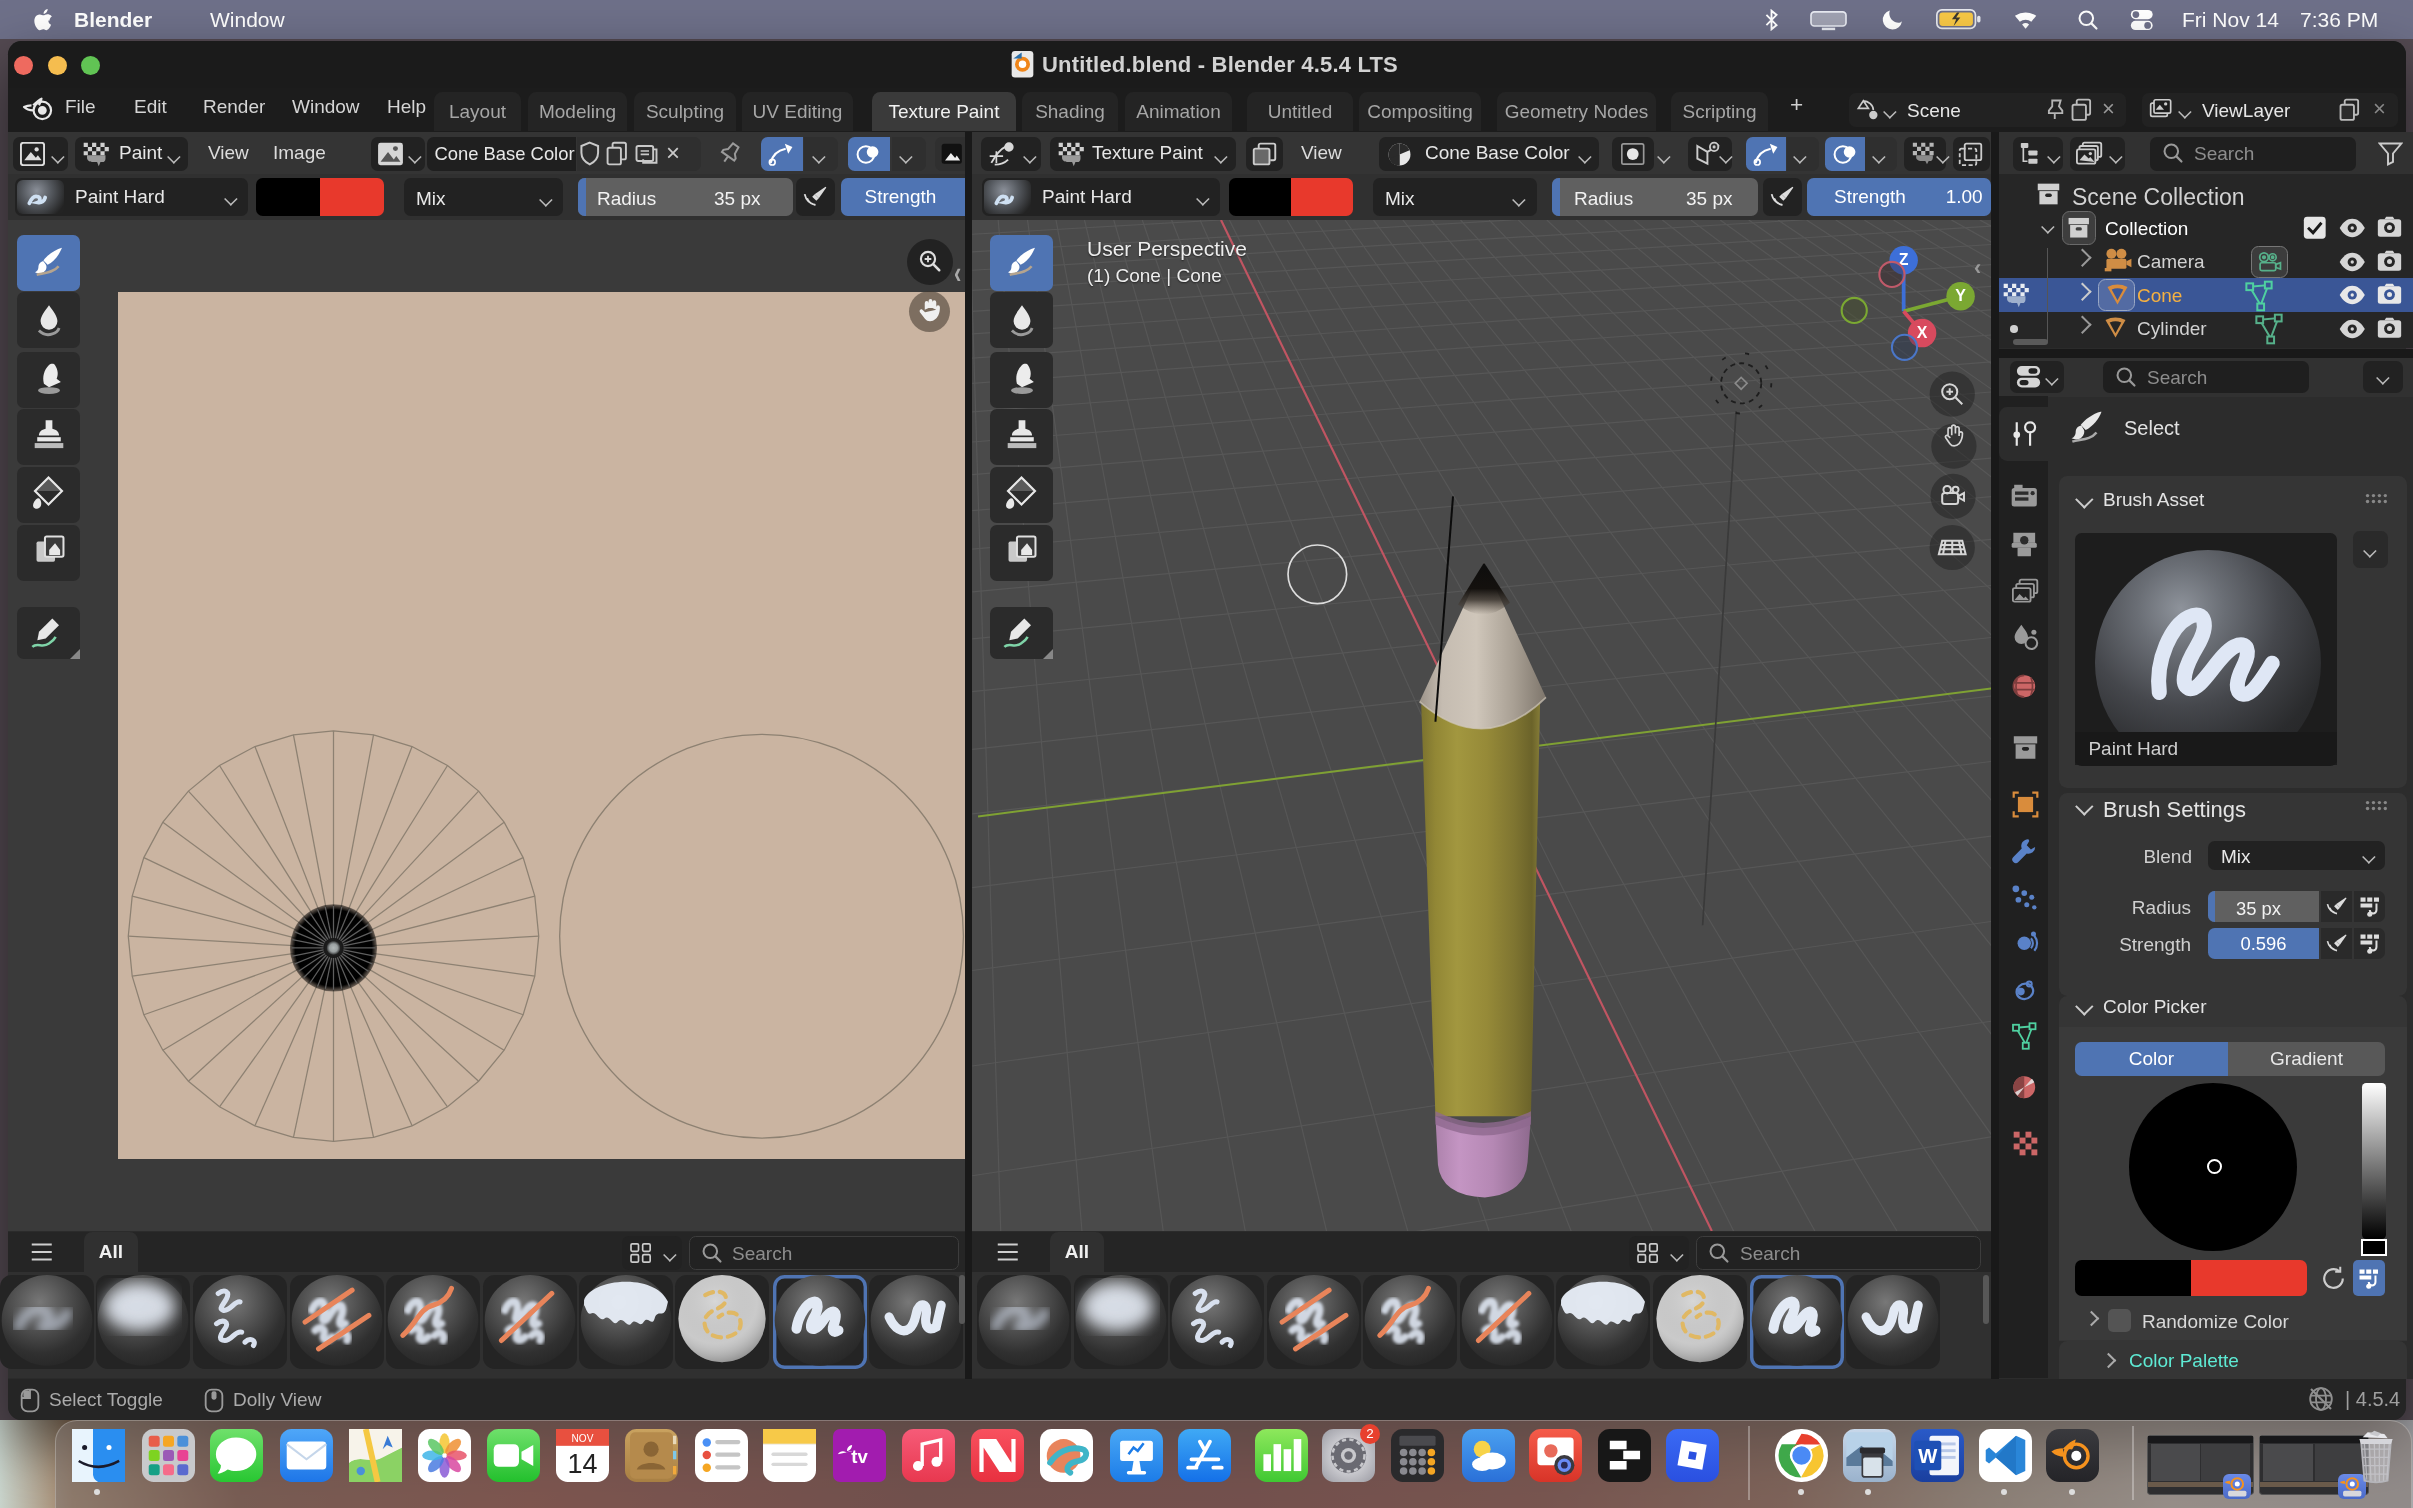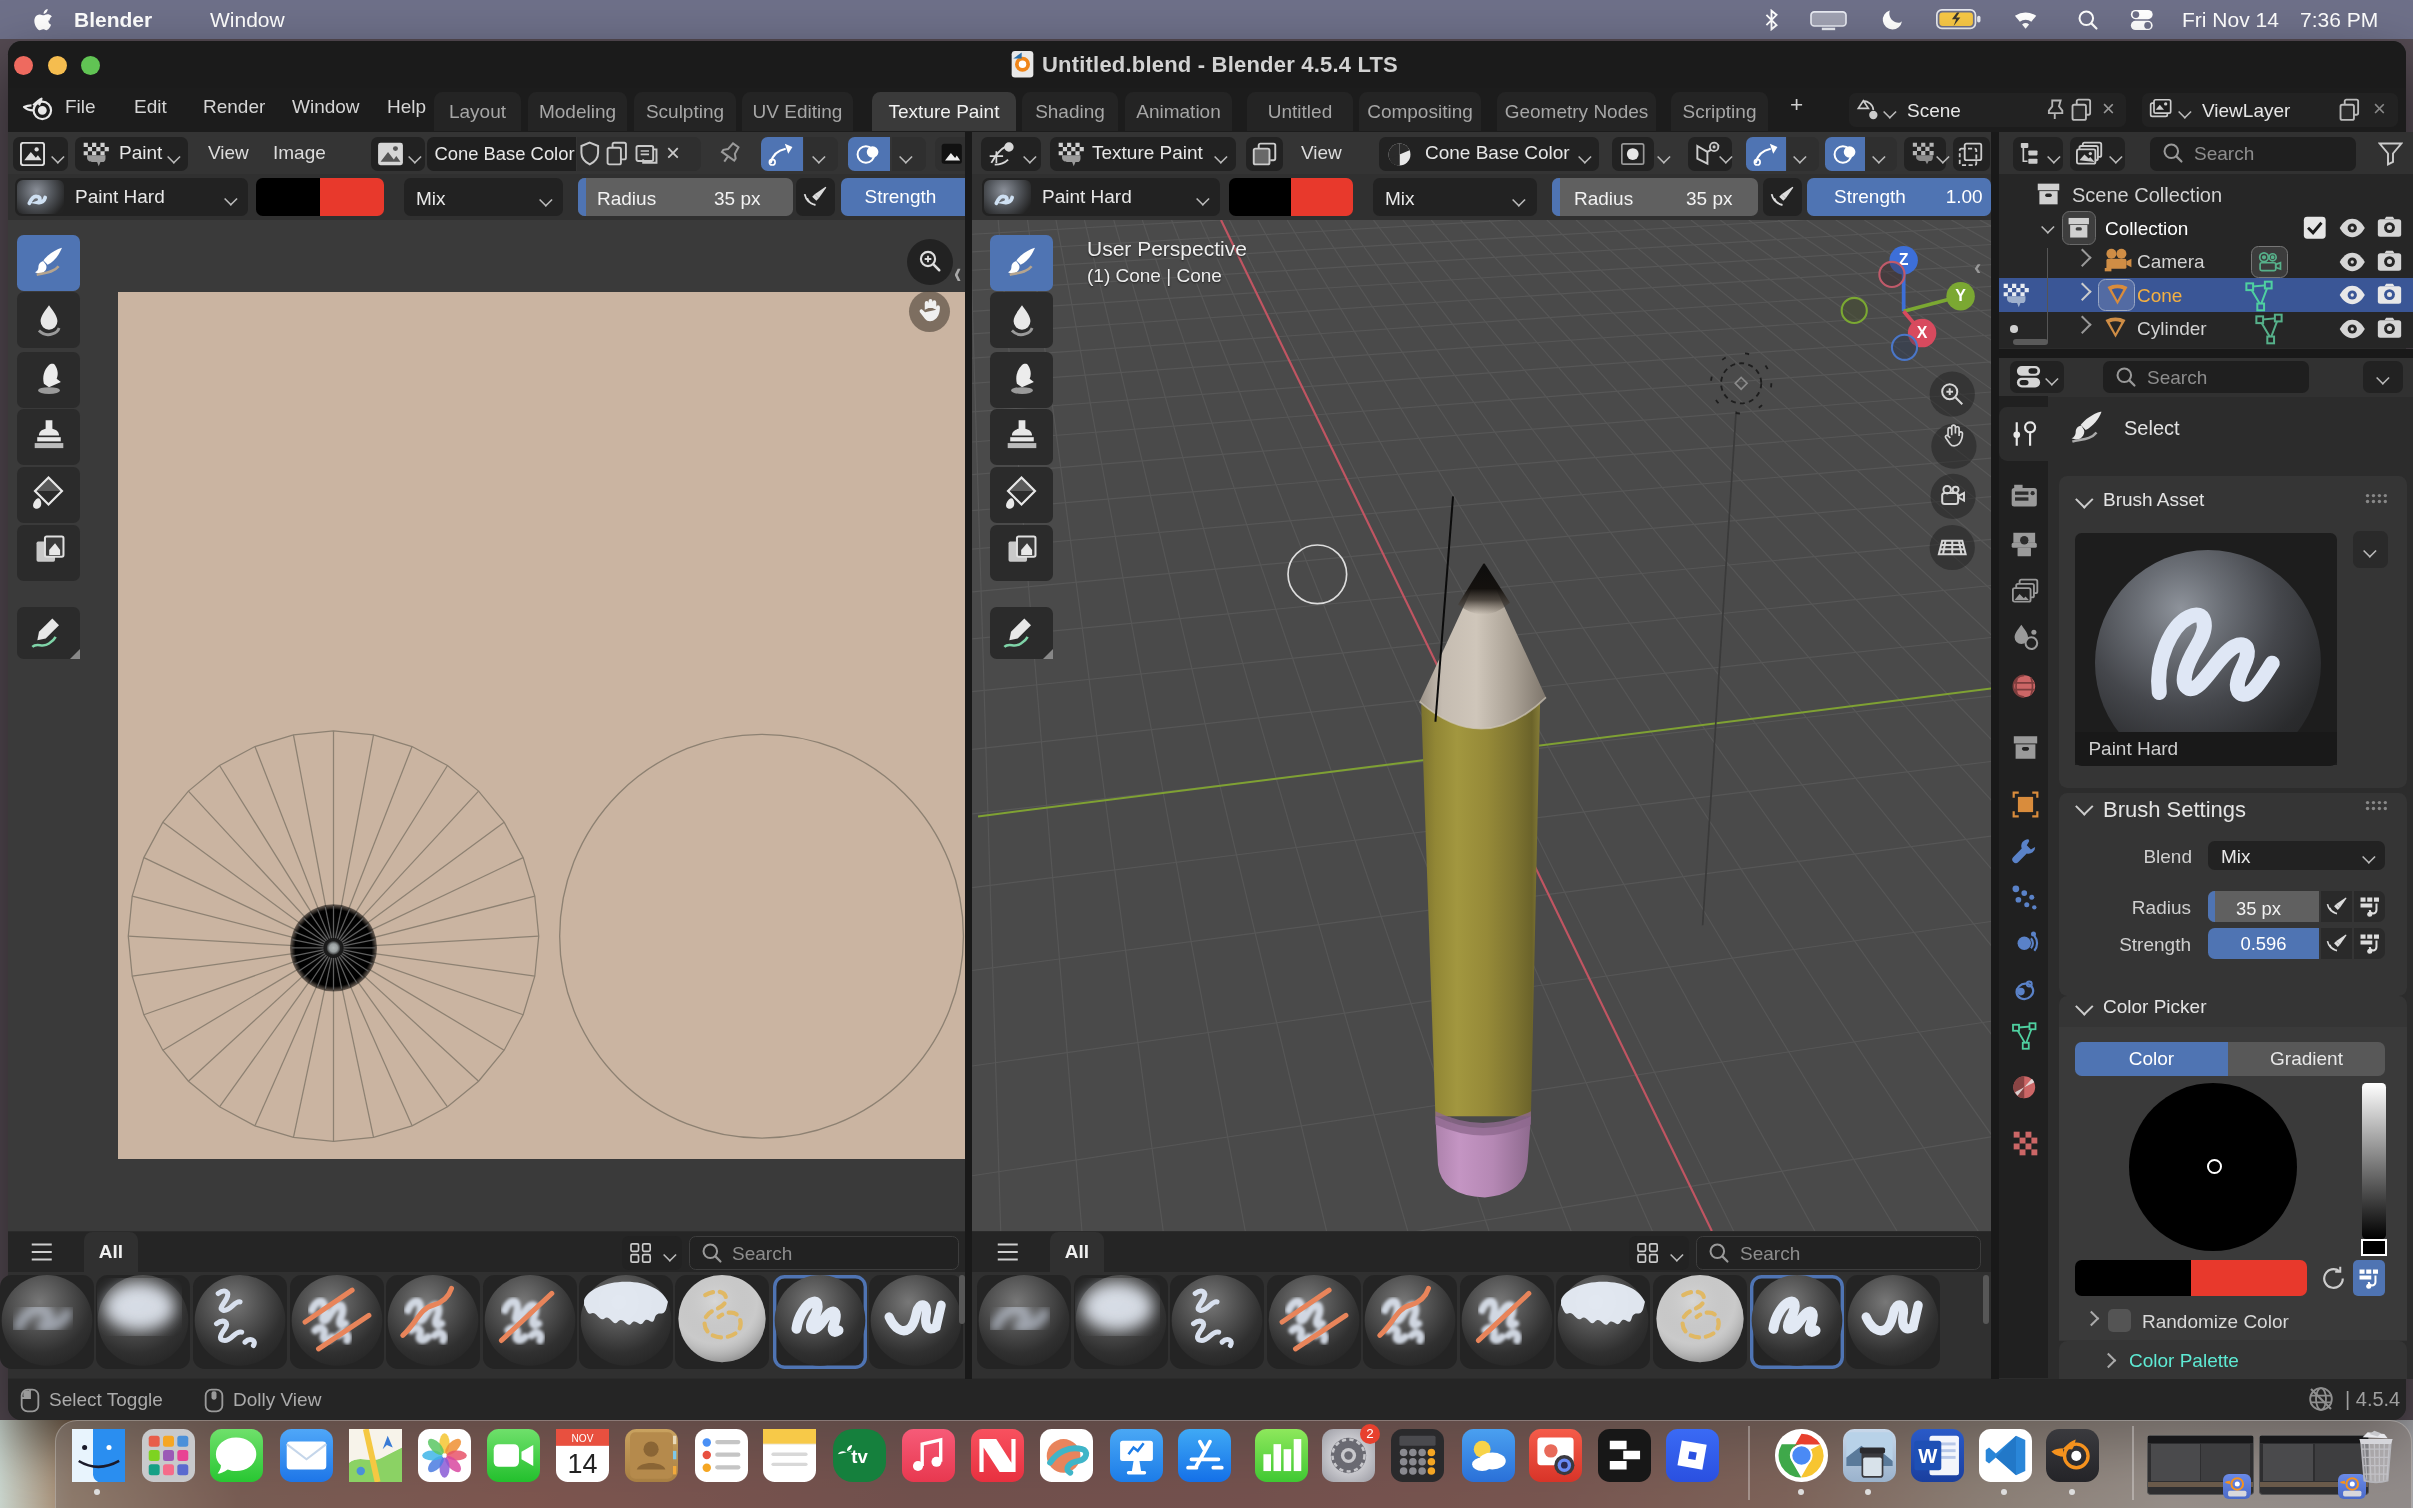--- a/index.html
+++ b/index.html
@@ -770,21 +770,21 @@
 <div class="abs" style="left:2194px;top:143px;font-size:19px;color:#8d8d8d">Search</div>
 <svg class="abs" style="left:2378px;top:141px" width="25" height="25" viewBox="0 0 30 30">
     <path d="M2 3h26l-10 12v10l-6 3V15z" fill="none" stroke="#ccc" stroke-width="2.3"></path>
   </svg>
 
 <svg class="abs" style="left:2036px;top:182px" width="25" height="24" viewBox="0 0 30 29">
     <path d="M2 2h26v8H2z" fill="#d0d0d0"></path>
     <path d="M4 11h22v16H4z" fill="#d0d0d0"></path>
     <rect x="11" y="14" width="8" height="4" rx="2" fill="#262626"></rect>
   </svg>
-<div class="abs" style="left:2072px;top:184px;font-size:20px;color:#d2d2d2">Scene Collection</div>
+<div class="abs" style="left:2072px;top:184px;font-size:23px;color:#d2d2d2">Scene Collection</div>
 <span class="chev" style="position:absolute;left:2042px;top:221px"></span>
 <div class="abs" style="left:2062px;top:211px;width:34px;height:34px;background:#3e3e3e;border:1.3px solid #6a6a6a;border-radius:7.5px"></div>
 <svg class="abs" style="left:2067px;top:216px" width="23.5" height="23.5" viewBox="0 0 30 29">
     <path d="M2 2h26v8H2z" fill="#d0d0d0"></path>
     <path d="M4 11h22v16H4z" fill="#d0d0d0"></path>
     <rect x="11" y="14" width="8" height="4" rx="2" fill="#3e3e3e"></rect>
   </svg>
 <div class="abs" style="left:2105px;top:218px;font-size:19px;color:#ffffff">Collection</div>
 <svg class="abs" style="left:2303px;top:216px" width="23.5" height="23.5" viewBox="0 0 28 28">
     <rect x="1" y="1" width="26" height="26" rx="4" fill="#e6e6e6"></rect>
@@ -1331,21 +1331,21 @@
       <rect x="24" y="28" width="30" height="5" rx="2.5" fill="#c5c5c5"></rect>
       <circle cx="14" cy="46" r="5" fill="#f5a623"></circle>
       <rect x="24" y="43" width="30" height="5" rx="2.5" fill="#c5c5c5"></rect>
     </svg></div>
 <div class="dicon" style="left:763px;background:#fff;border-radius:11.7px"><svg width="53" height="53" viewBox="0 0 63 63">
       <rect x="0" y="0" width="63" height="18" fill="#f7c948"></rect>
       <path d="M0 18h63" stroke="#e8e8e8"></path>
       <rect x="10" y="28" width="43" height="4" rx="2" fill="#d8d8d8"></rect>
       <rect x="10" y="40" width="43" height="4" rx="2" fill="#d8d8d8"></rect>
     </svg></div>
-<div class="dicon" style="left:833px;background:#15803d;border-radius:20px"><svg width="53" height="53" viewBox="0 0 63 63">
+<div class="dicon" style="left:833px;background:#a21caf;border-radius:7px"><svg width="53" height="53" viewBox="0 0 63 63">
       <text x="31.5" y="40" font-size="22" fill="#fff" text-anchor="middle" font-family="Liberation Sans" font-weight="bold">tv</text>
       <path d="M14.5 24.3c1.2-1.5 2-3.5 1.8-5.3-1.7.1-3.7 1.1-4.9 2.6-1.1 1.3-2 3.4-1.7 5.2 1.8.1 3.6-1 4.8-2.5zM16 27c-2.7-.2-5 1.5-6.3 1.5-1.3 0-3.3-1.4-5.4-1.4-2.8.1-5.4 1.6-6.8 4.1" fill="#fff" transform="translate(8 2) scale(.9)"></path>
     </svg></div>
 <div class="dicon" style="left:902px;background:linear-gradient(#f65b78,#e8384f);border-radius:11.7px"><svg width="53" height="53" viewBox="0 0 63 63">
       <path d="M24 44 V18 L46 13 V39" fill="none" stroke="#fff" stroke-width="4"></path>
       <circle cx="19" cy="44" r="6" fill="#fff"></circle>
       <circle cx="41" cy="39" r="6" fill="#fff"></circle>
     </svg></div>
 <div class="dicon" style="left:971px;background:linear-gradient(#f8515f,#e8303f);border-radius:11.7px"><svg width="53" height="53" viewBox="0 0 63 63">
       <path d="M10 12 L30 12 L48 40 L48 12 L53 12 L53 51 L34 51 L15 22 L15 51 L10 51z" fill="#fff"></path>

